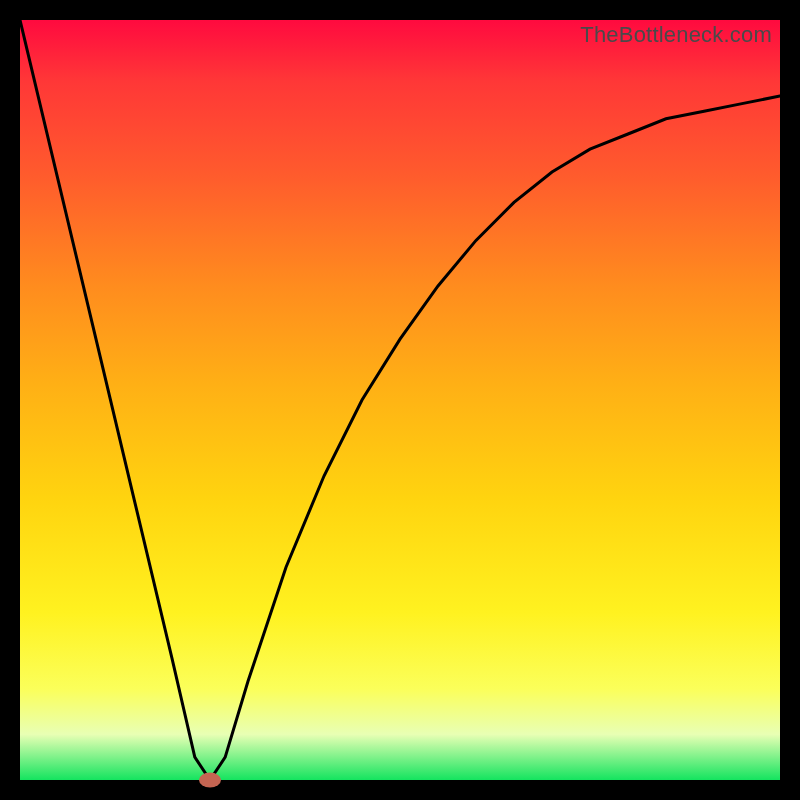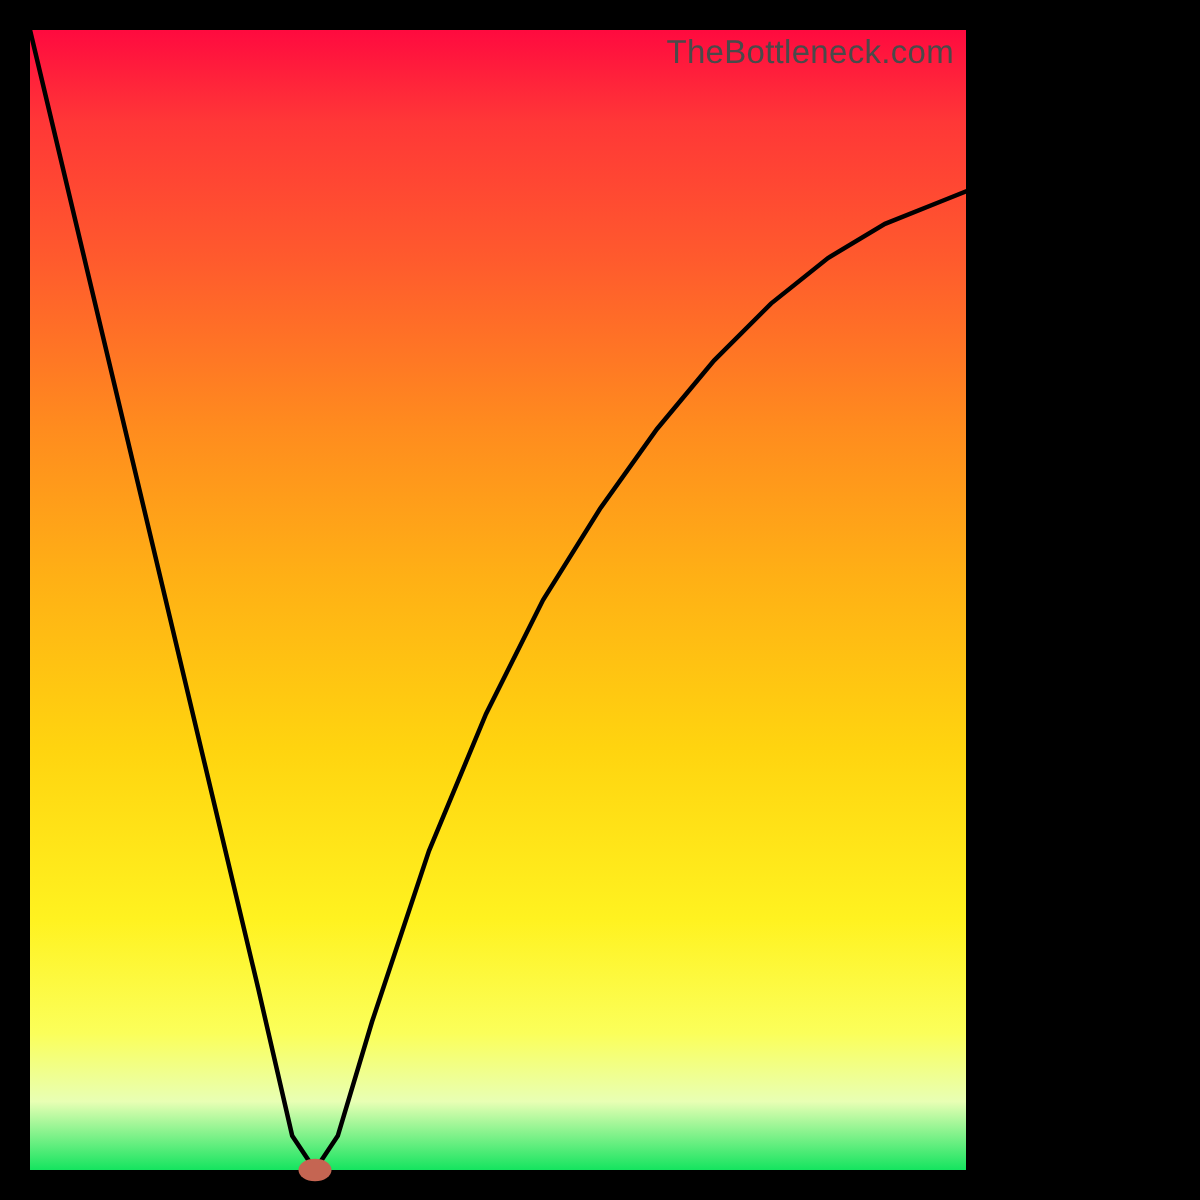--- a/index.html
+++ b/index.html
@@ -8,21 +8,21 @@
     width: 800px;
     height: 800px;
     background: #000;
     font-family: Arial, Helvetica, sans-serif;
     overflow: hidden;
   }
   .frame {
     position: absolute;
     left: 20px;
     top: 20px;
-    width: 624px;
+    width: 760px;
     height: 760px;
     background: #fff;
   }
   .gradient {
     position: absolute;
     left: 0;
     top: 0;
     width: 100%;
     height: 100%;
     background: linear-gradient(

